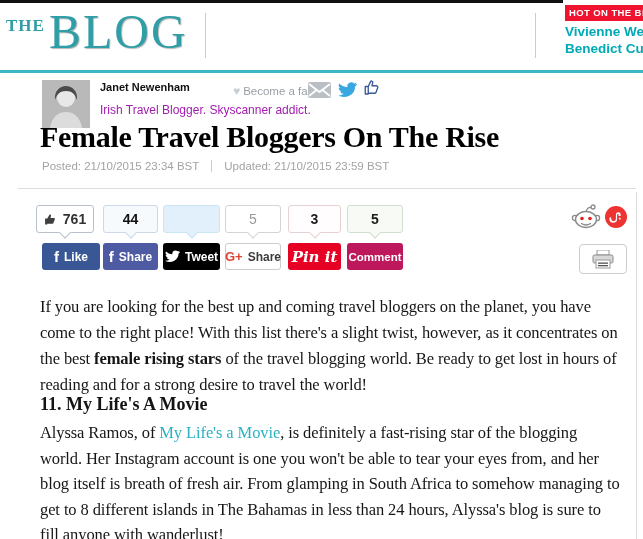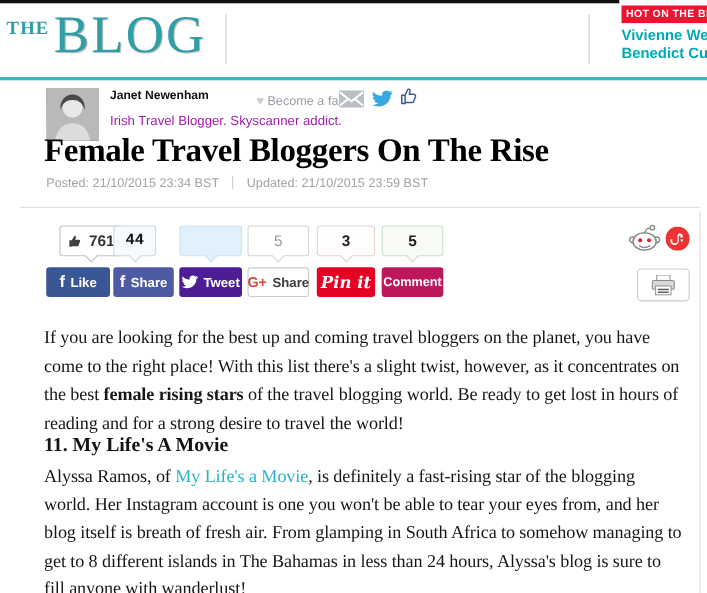--- a/index.html
+++ b/index.html
@@ -49,33 +49,33 @@
   .hdivider { position:absolute; left:18px; top:188px; width:618px; height:1px; background:#ddd; }
   .rightedge { position:absolute; left:636px; top:192px; width:1px; height:347px; background:#ddd; }
 
   
   .bubble { position:absolute; top:205px; height:28px; border:1px solid var(--bc);
             background:var(--bg); border-radius:3px; display:flex; align-items:center;
             justify-content:center; font-size:14px; }
   .bubble .ptr { position:absolute; bottom:-5px; left:50%; width:8px; height:8px;
                  transform:translateX(-50%) rotate(45deg); background:inherit;
                  border-right:1px solid var(--bc); border-bottom:1px solid var(--bc); }
-  .b-like { --bc:#b9c2cc; --bg:#ffffff; left:54px;  width:58px; color:#333; font-weight:bold; gap:6px;}
-  .b-fb   { --bc:#ccd9e8; --bg:#f7fafd; left:103px; width:39px; color:#111; font-weight:bold;font-family:Liberation Mono, monospace; }
+  .b-like { --bc:#b9c2cc; --bg:#ffffff; left:36px;  width:58px; color:#333; font-weight:bold; gap:6px;}
+  .b-fb   { --bc:#ccd9e8; --bg:#f7fafd; left:103px; width:55px; color:#111; font-weight:bold; }
   .b-tw   { --bc:#cbe5f5; --bg:#e1f0fa; left:163px; width:57px; color:#7fb4d8; }
   .b-gp   { --bc:#d4d4d4; --bg:#ffffff; left:225px; width:56px; color:#9a9a9a; }
   .b-pin  { --bc:#e6d2d2; --bg:#fffdfd; left:288px; width:53px; color:#1c1c1c; font-weight:bold; }
   .b-cm   { --bc:#cfe0cc; --bg:#f7faf5; left:347px; width:56px; color:#1c1c1c; font-weight:bold; }
 
   .sbtn { position:absolute; top:243px; height:27px; border-radius:3px; color:#fff;
           display:flex; align-items:center; justify-content:center; gap:5px;
           font-size:12px; font-weight:bold; cursor:pointer; }
   .btn-like { left:42px;  width:58px; background:#3a5795; }
   .btn-fb   { left:103px; width:55px; background:#4e5ba2; }
-  .btn-tw   { left:163px; width:57px; background:#4c1d95; }
+  .btn-tw   { left:163px; width:57px; background:#000000; }
   .btn-gp   { left:225px; width:56px; background:#fff; border:1px solid #ccc; color:#3c3c3c; }
   .btn-gp .gplus { color:#db4437; font-weight:bold; font-size:13px; }
   .btn-pin  { left:288px; width:53px; background:#e60023;
               font-family:"DejaVu Serif", serif; font-style:italic; font-size:15px; }
   .btn-cm   { left:347px; width:56px; background:#be185d; font-size:11.5px; }
   .fglyph { font-size:15px; font-weight:bold; font-family:"Liberation Sans",sans-serif; }
 
   .side-ico { position:absolute; cursor:pointer; }
   .reddit { left:571px; top:203px; }
   .mixico { left:605px; top:206px; }

